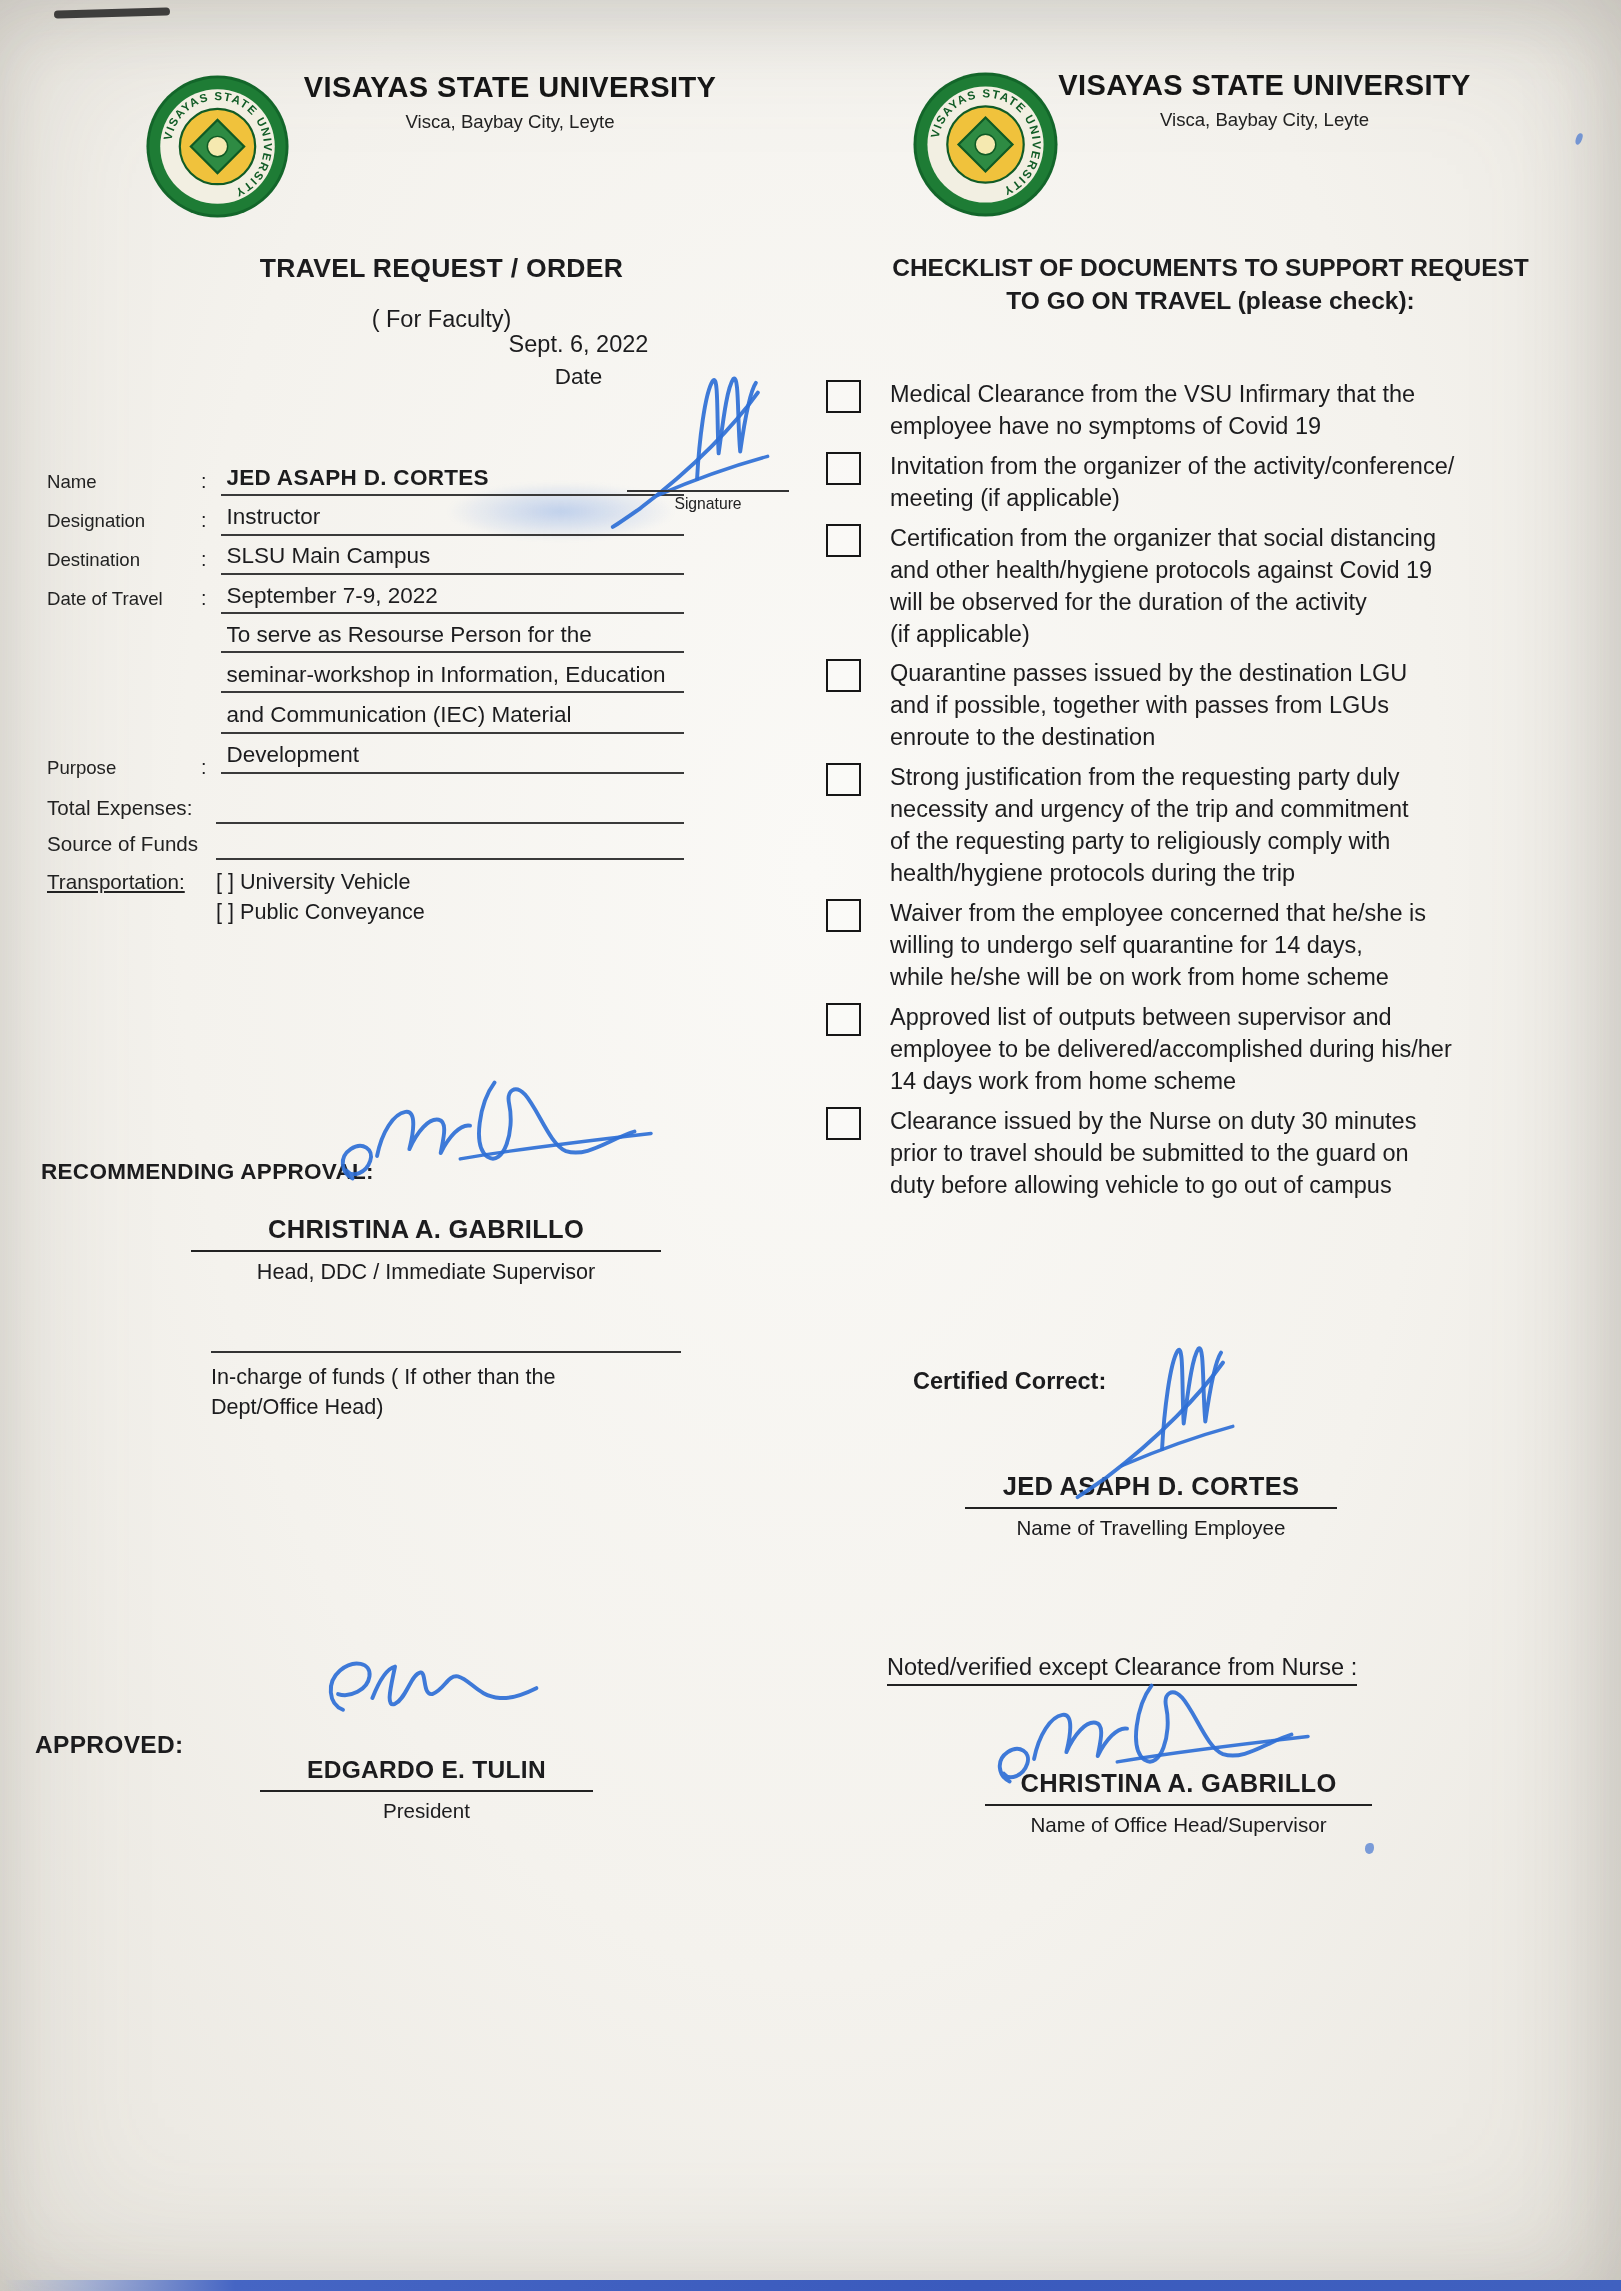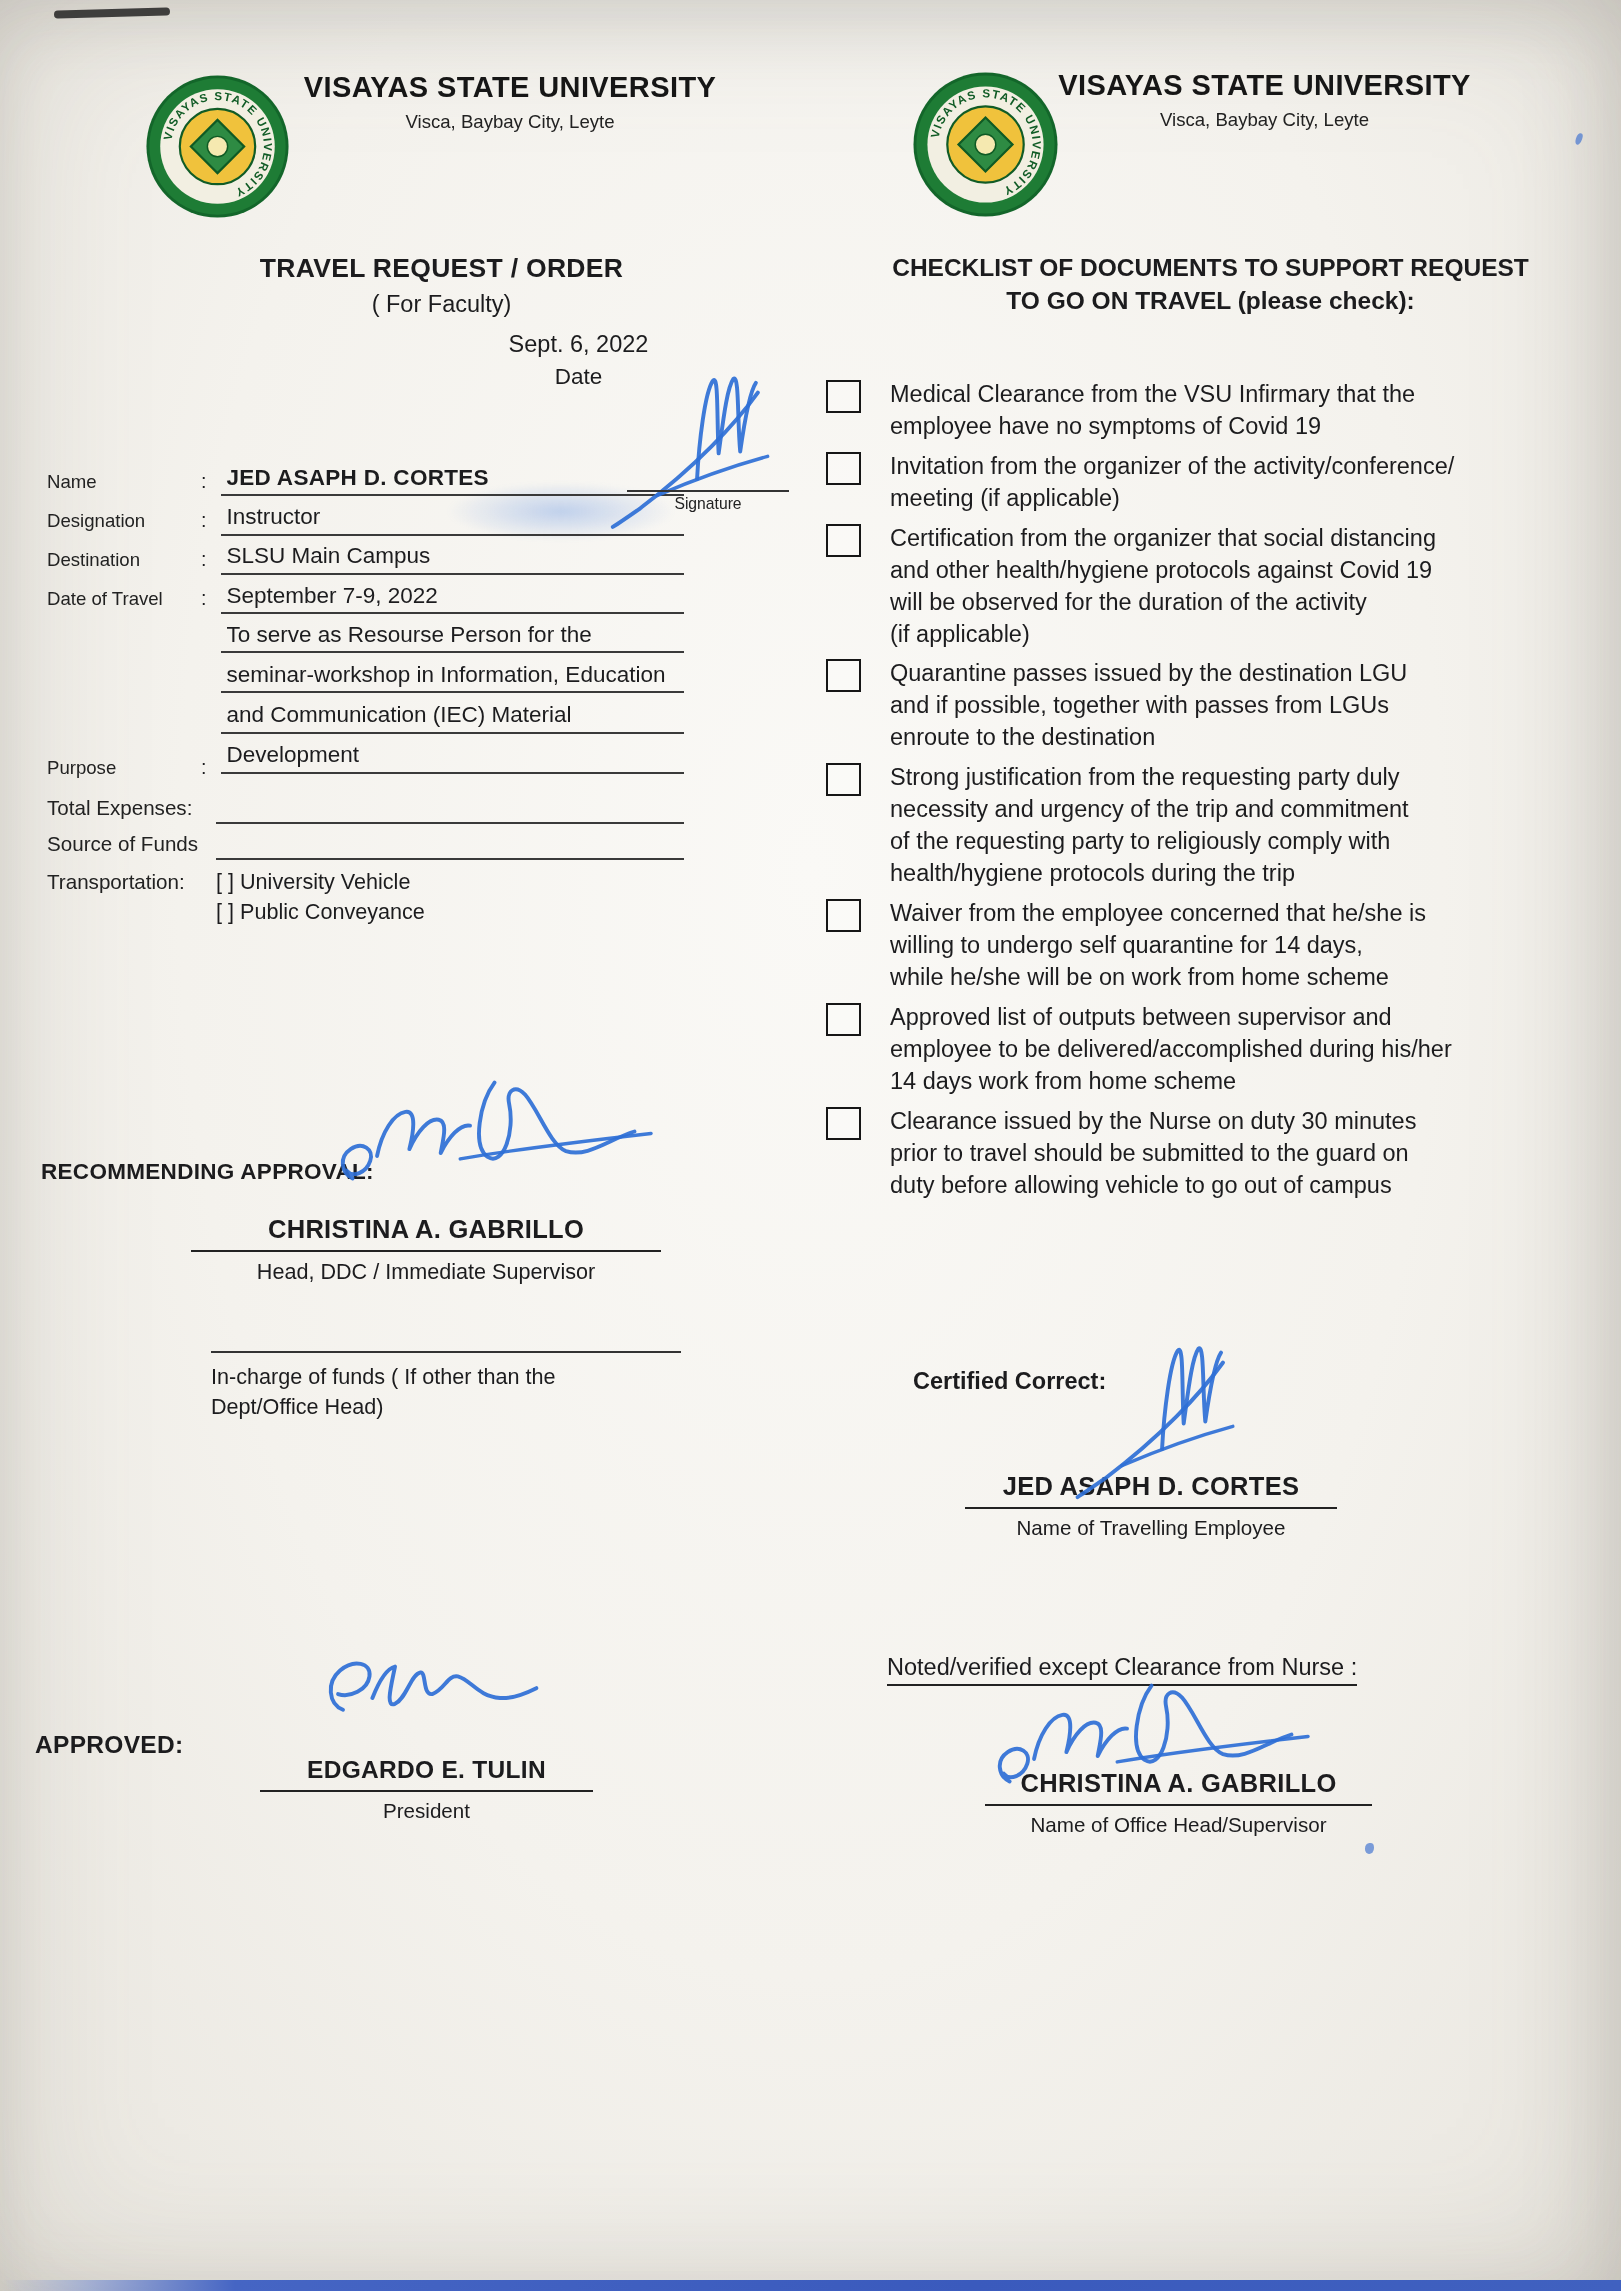--- a/index.html
+++ b/index.html
@@ -7,21 +7,21 @@
     position:relative;width:1621px;height:2292px;margin:0 auto;overflow:hidden;
     background:radial-gradient(ellipse at 50% 38%, #faf9f6 0%, #f4f2ed 55%, #e9e6df 100%);
     box-shadow:inset 0 0 157px rgba(110,105,95,.18), inset -29px 0 78px rgba(120,115,105,.12), inset 0 29px 59px rgba(130,125,115,.10);
     font-family:"Liberation Sans",sans-serif;color:#1c1c1e;
   }
   .abs{position:absolute;}
   .center{text-align:center;}
   .uni{font-size:29px;font-weight:bold;letter-spacing:0.4px;color:#161616;}
   .addr{font-size:18.6px;margin-top:6.9px;color:#222;}
   .ftitle{font-size:26.5px;font-weight:bold;letter-spacing:0.3px;}
-  .fsub{font-size:23.5px;margin-top:7px;}
+  .fsub{font-size:23.5px;margin-top:22px;}
   .dateval{font-size:23.5px;}
   .datelbl{font-size:22.5px;margin-top:5.9px;}
   .fields{left:47px;top:465px;width:637px;}
   .frow{display:flex;align-items:flex-end;margin-bottom:7.8px;}
   .flabel{width:154px;font-size:18.6px;padding-bottom:3.9px;color:#222;flex:none;}
   .fcolon{width:19.6px;font-size:19.6px;padding-bottom:3.9px;flex:none;}
   .fvalue{flex:1;font-size:22.5px;border-bottom:2px solid #3a3a3a;padding:0 3.9px 2.9px 5.9px;min-height:26.5px;}
   .fvalue.bold{font-weight:bold;letter-spacing:0.3px;}
   .purpose-lines{flex:1;}
   .purpose-lines > div{font-size:22.5px;border-bottom:2px solid #3a3a3a;padding:0 3.9px 2.9px 5.9px;margin-bottom:8.8px;min-height:26.5px;}
@@ -160,21 +160,21 @@
   <div class="abs exp">
     <div class="frow">
       <span class="flabel">Total Expenses:</span>
       <span class="blankline"></span>
     </div>
     <div class="frow">
       <span class="flabel">Source of Funds</span>
       <span class="blankline"></span>
     </div>
     <div class="frow" style="align-items:flex-start;margin-top:5.9px;">
-      <span class="flabel" style="padding-top:2.9px;">Transportation:</span>
+      <span class="flabel" style="padding-top:2.9px;text-decoration:underline;">Transportation:</span>
       <div class="transport-opts">
           <div>[ ] University Vehicle</div>
           <div>[ ] Public Conveyance</div>
         </div>
     </div>
   </div>
 
   <div class="abs big-label" style="left:41px;top:1159px;">RECOMMENDING APPROVAL:</div>
   <div class="abs" style="left:323px;top:1063px;z-index:5;">
     <svg class="sig" width="343" height="137" viewBox="0 0 350 140">

